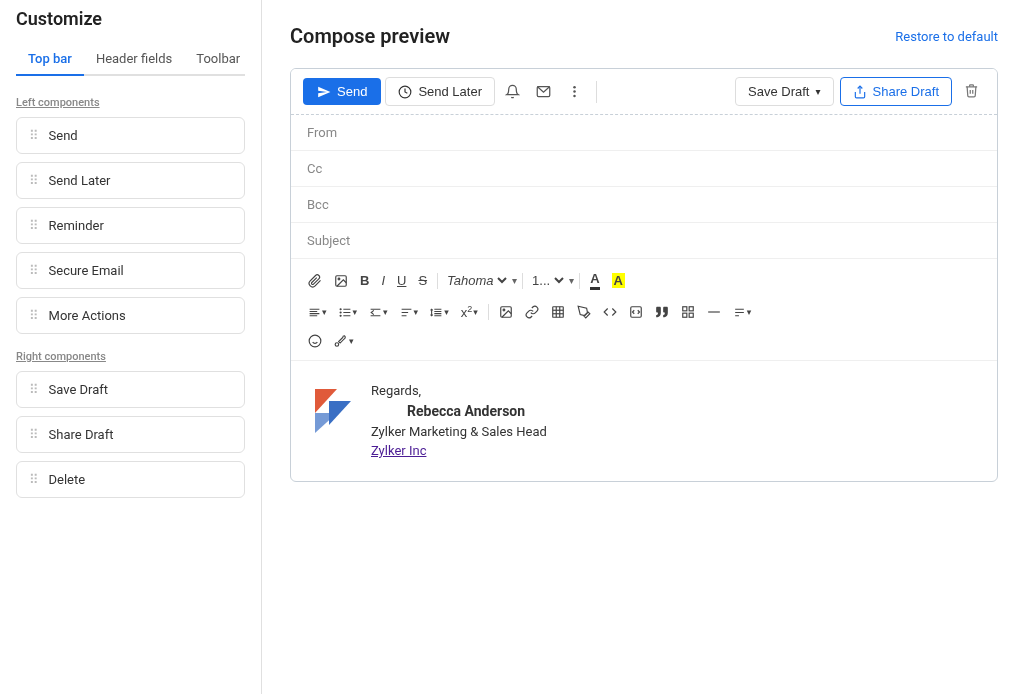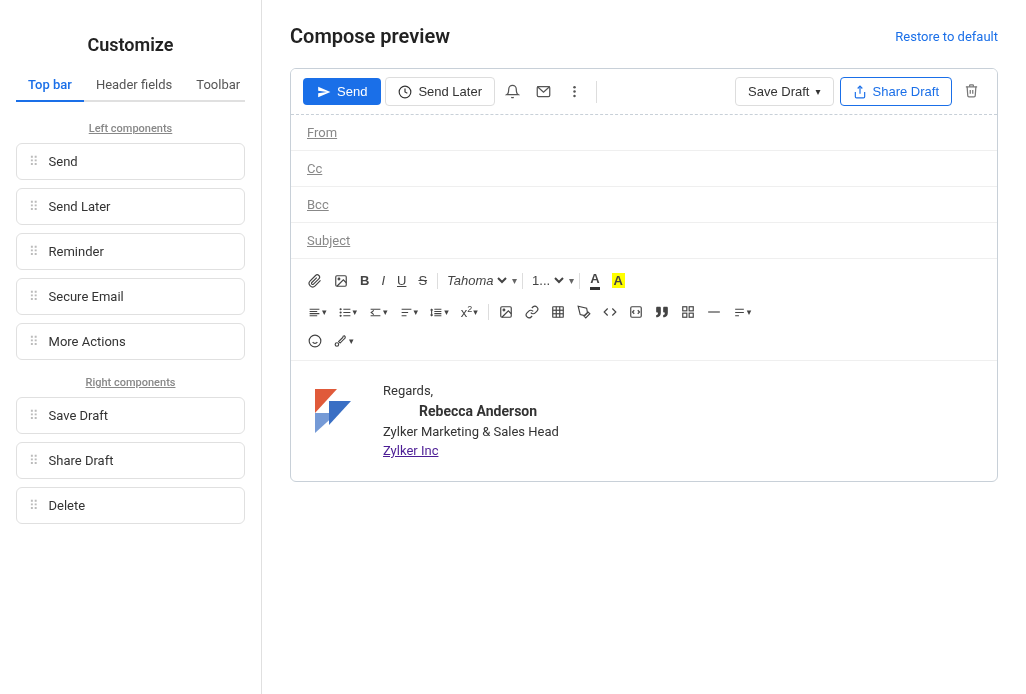--- a/index.html
+++ b/index.html
@@ -2,24 +2,23 @@
 <html><head>
   <meta charset="utf-8">
   <style>
     * { box-sizing: border-box; margin: 0; padding: 0; }
     body { font-family: -apple-system, BlinkMacSystemFont, 'Segoe UI', Roboto, sans-serif; font-size: 14px; color: #333; background: #fff; display: flex; height: 694px; overflow: hidden; }
 
     
     .sidebar {
       width: 262px;
       border-right: 1px solid #e0e0e0;
-      padding: 34px 16px;
+      padding: 8px 16px;
       flex-shrink: 0;
       overflow-y: auto;
-      text-align: center;
     }
     .sidebar-title {
       font-size: 18px;
       font-weight: 600;
       margin-bottom: 16px;
       color: #222;
     }
     .tab-bar {
       display: flex;
       gap: 0;
@@ -204,21 +203,20 @@
       display: flex;
       align-items: center;
       padding: 10px 16px;
       border-bottom: 1px solid #efefef;
       gap: 12px;
     }
     .email-field-label {
       color: #888;
       font-size: 13px;
       min-width: 40px;
-      text-decoration: underline;
     }
     .email-field-input {
       flex: 1;
       border: none;
       outline: none;
       font-size: 13px;
       color: #333;
     }
 
     
@@ -277,21 +275,21 @@
       margin: 0 3px;
     }
 
     
     .signature-area {
       padding: 20px 16px;
     }
     .signature-content {
       display: flex;
       align-items: flex-start;
-      gap: 12px;
+      gap: 0;
     }
     .sig-text { font-size: 13px; line-height: 1.5; }
     .sig-name { font-weight: 700; font-size: 14px; padding-left: 36px; }
     .sig-link { color: #4c1d95; text-decoration: underline; }
 
     
     .zylker-logo {
       width: 52px;
       height: 52px;
     }

